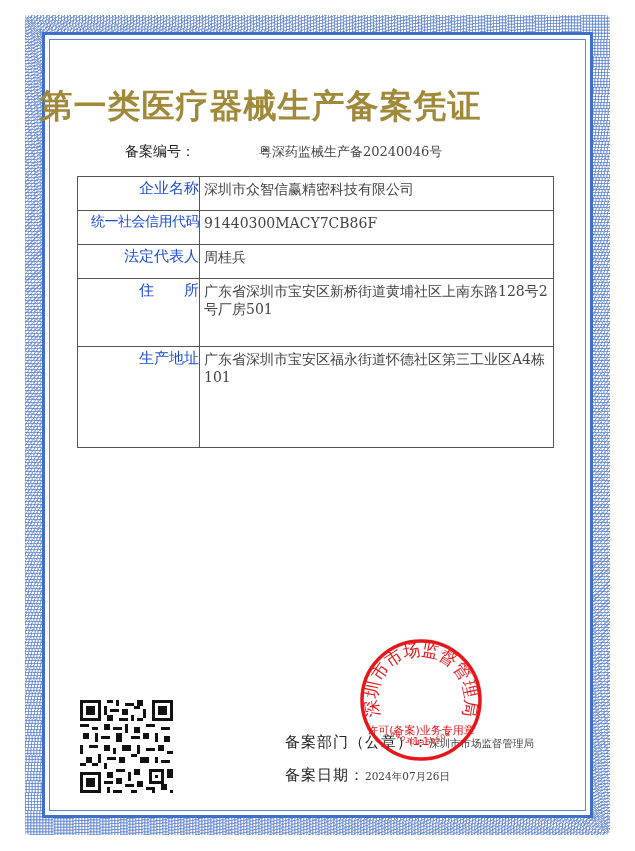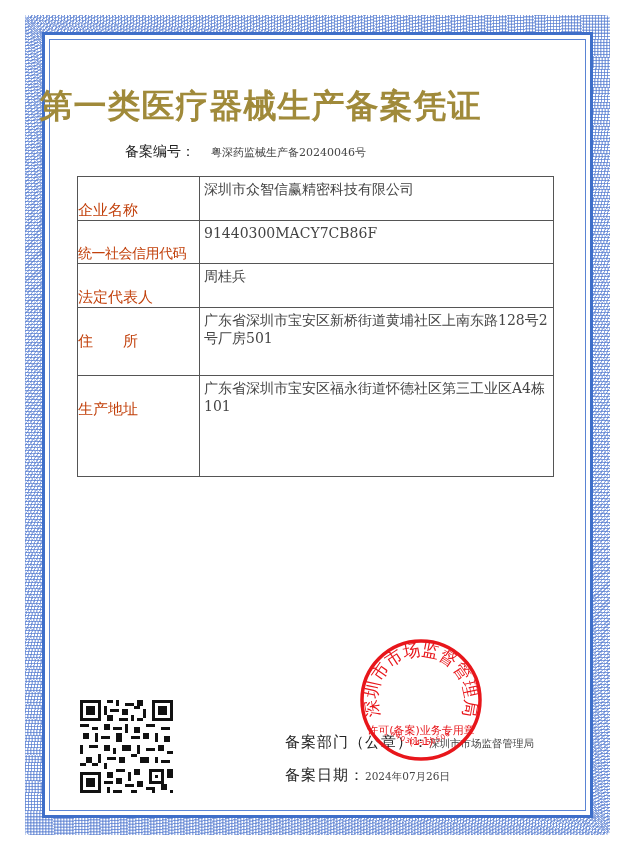--- a/index.html
+++ b/index.html
@@ -31,30 +31,30 @@
       position: absolute; left: 49px; top: 39px; width: 537px; height: 772px;
       box-sizing: border-box; border: 1px solid #5a84d4;
     }
     .title {
       position: absolute; left: 0; width: 521px; top: 84px; text-align: center;
       font-size: 33px; font-weight: bold; color: #a08a3a; letter-spacing: 1px;
       font-family: "DejaVu Serif", "Liberation Serif", serif;
     }
     .filing-no { position: absolute; left: 125px; top: 143px; font-size: 14px; display: flex; align-items: baseline; gap: 16px; }
     .filing-no .lbl { font-family: "DejaVu Sans", "Liberation Sans", sans-serif; font-size: 14px; color: #222; }
-    .filing-no .val { font-size: 11px; color: #444; }
+    .filing-no .val { font-size: 13px; color: #444; margin-left: 48px; }
 
     table.info {
       position: absolute; left: 77px; top: 176px; width: 477px; border-collapse: collapse;
       table-layout: fixed;
     }
     table.info td { border: 1.2px solid #555; vertical-align: top; padding: 0; }
     table.info td.label {
-      width: 122px; text-align: left; font-family: "DejaVu Sans", "Liberation Sans", sans-serif;
-      font-size: 15px; color: #c2410c; padding-top: 24px; box-sizing: border-box;
+      width: 122px; text-align: right; font-family: "DejaVu Sans", "Liberation Sans", sans-serif;
+      font-size: 15px; color: #1d4ed8; padding-top: 2px; box-sizing: border-box;
     }
     table.info td.value {
       font-size: 14px; color: #444; padding: 4px 4px 0 4px; box-sizing: border-box;
       font-family: "DejaVu Serif", "Liberation Serif", serif;
     }
     table.info td.label.tight { font-size: 14px; letter-spacing: -0.5px; }
 
     .qr {
       position: absolute; left: 77px; top: 697px; width: 99px; height: 99px; background: #fff;
     }

